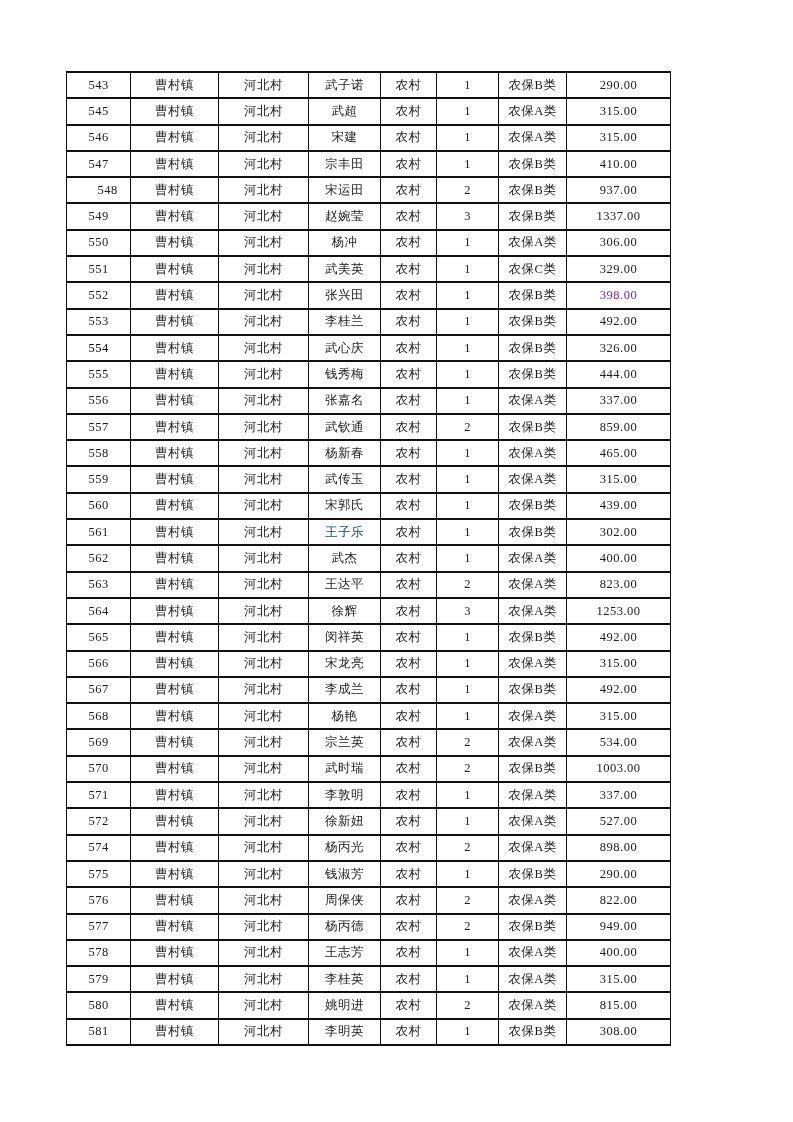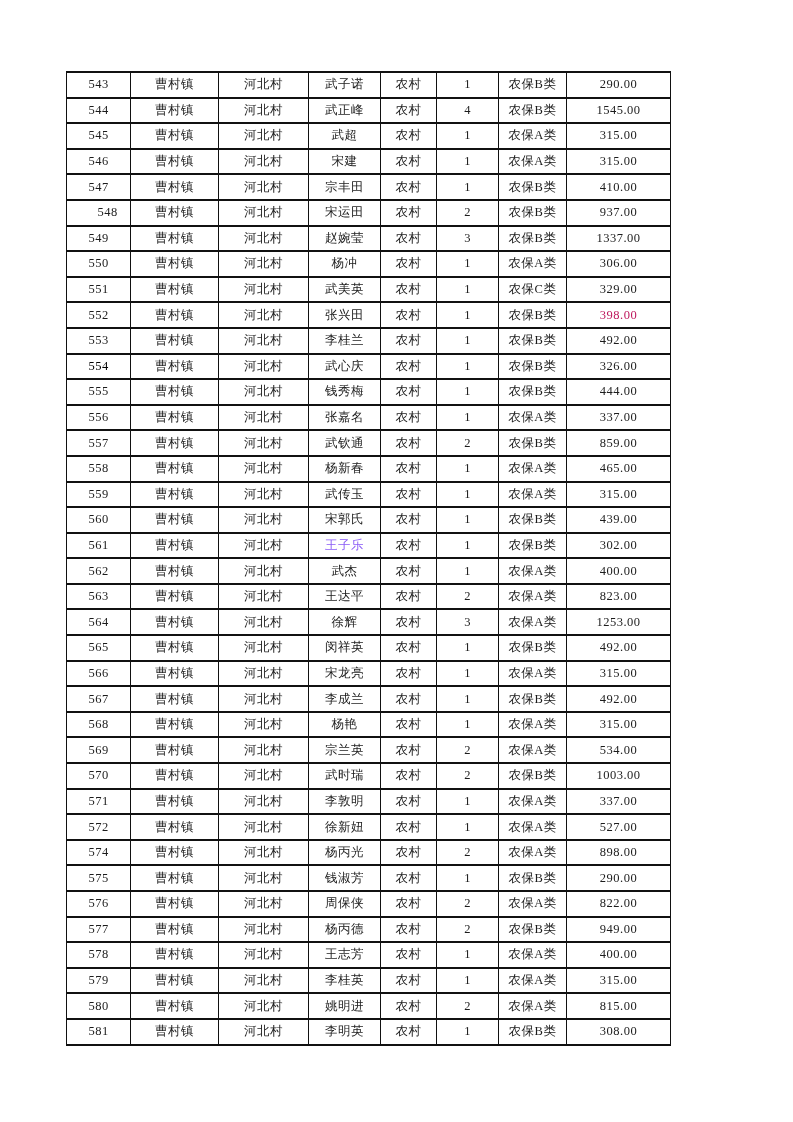--- a/index.html
+++ b/index.html
@@ -67,30 +67,20 @@
           <td style="border-color: rgb(17, 17, 17); color: rgb(28, 28, 28);">543</td>
           <td style="border-color: rgb(17, 17, 17); color: rgb(28, 28, 28);">曹村镇</td>
           <td style="border-color: rgb(17, 17, 17); color: rgb(28, 28, 28);">河北村</td>
           <td style="border-color: rgb(17, 17, 17); color: rgb(28, 28, 28);">武子诺</td>
           <td style="border-color: rgb(17, 17, 17); color: rgb(28, 28, 28);">农村</td>
           <td style="border-color: rgb(17, 17, 17); color: rgb(28, 28, 28);">1</td>
           <td style="border-color: rgb(17, 17, 17); color: rgb(28, 28, 28);">农保B类</td>
           <td style="border-color: rgb(17, 17, 17); color: rgb(28, 28, 28);">290.00</td>
         </tr>
         <tr>
-          <td style="border-color: rgb(17, 17, 17); color: rgb(28, 28, 28);">544</td>
-          <td style="border-color: rgb(17, 17, 17); color: rgb(28, 28, 28);">曹村镇</td>
-          <td style="border-color: rgb(17, 17, 17); color: rgb(28, 28, 28);">河北村</td>
-          <td style="border-color: rgb(17, 17, 17); color: rgb(28, 28, 28);">武正峰</td>
-          <td style="border-color: rgb(17, 17, 17); color: rgb(28, 28, 28);">农村</td>
-          <td style="border-color: rgb(17, 17, 17); color: rgb(28, 28, 28);">4</td>
-          <td style="border-color: rgb(17, 17, 17); color: rgb(28, 28, 28);">农保B类</td>
-          <td style="border-color: rgb(17, 17, 17); color: rgb(28, 28, 28);">1545.00</td>
-        </tr>
-        <tr>
           <td style="border-color: rgb(17, 17, 17); color: rgb(28, 28, 28);">545</td>
           <td style="border-color: rgb(17, 17, 17); color: rgb(28, 28, 28);">曹村镇</td>
           <td style="border-color: rgb(17, 17, 17); color: rgb(28, 28, 28);">河北村</td>
           <td style="border-color: rgb(17, 17, 17); color: rgb(28, 28, 28);">武超</td>
           <td style="border-color: rgb(17, 17, 17); color: rgb(28, 28, 28);">农村</td>
           <td style="border-color: rgb(17, 17, 17); color: rgb(28, 28, 28);">1</td>
           <td style="border-color: rgb(17, 17, 17); color: rgb(28, 28, 28);">农保A类</td>
           <td style="border-color: rgb(17, 17, 17); color: rgb(28, 28, 28);">315.00</td>
         </tr>
         <tr>
@@ -154,21 +144,21 @@
           <td style="border-color: rgb(17, 17, 17); color: rgb(28, 28, 28);">329.00</td>
         </tr>
         <tr>
           <td style="border-color: rgb(17, 17, 17); color: rgb(28, 28, 28);">552</td>
           <td style="border-color: rgb(17, 17, 17); color: rgb(28, 28, 28);">曹村镇</td>
           <td style="border-color: rgb(17, 17, 17); color: rgb(28, 28, 28);">河北村</td>
           <td style="border-color: rgb(17, 17, 17); color: rgb(28, 28, 28);">张兴田</td>
           <td style="border-color: rgb(17, 17, 17); color: rgb(28, 28, 28);">农村</td>
           <td style="border-color: rgb(17, 17, 17); color: rgb(28, 28, 28);">1</td>
           <td style="border-color: rgb(17, 17, 17); color: rgb(28, 28, 28);">农保B类</td>
-          <td style="border-color: rgb(17, 17, 17); color: #be185d;">398.00</td>
+          <td style="border-color: rgb(17, 17, 17); color: #6d28d9;">398.00</td>
         </tr>
         <tr>
           <td style="border-color: rgb(17, 17, 17); color: rgb(28, 28, 28);">553</td>
           <td style="border-color: rgb(17, 17, 17); color: rgb(28, 28, 28);">曹村镇</td>
           <td style="border-color: rgb(17, 17, 17); color: rgb(28, 28, 28);">河北村</td>
           <td style="border-color: rgb(17, 17, 17); color: rgb(28, 28, 28);">李桂兰</td>
           <td style="border-color: rgb(17, 17, 17); color: rgb(28, 28, 28);">农村</td>
           <td style="border-color: rgb(17, 17, 17); color: rgb(28, 28, 28);">1</td>
           <td style="border-color: rgb(17, 17, 17); color: rgb(28, 28, 28);">农保B类</td>
           <td style="border-color: rgb(17, 17, 17); color: rgb(28, 28, 28);">492.00</td>
@@ -240,21 +230,21 @@
           <td style="border-color: rgb(17, 17, 17); color: rgb(28, 28, 28);">宋郭氏</td>
           <td style="border-color: rgb(17, 17, 17); color: rgb(28, 28, 28);">农村</td>
           <td style="border-color: rgb(17, 17, 17); color: rgb(28, 28, 28);">1</td>
           <td style="border-color: rgb(17, 17, 17); color: rgb(28, 28, 28);">农保B类</td>
           <td style="border-color: rgb(17, 17, 17); color: rgb(28, 28, 28);">439.00</td>
         </tr>
         <tr>
           <td style="border-color: rgb(17, 17, 17); color: rgb(28, 28, 28);">561</td>
           <td style="border-color: rgb(17, 17, 17); color: rgb(28, 28, 28);">曹村镇</td>
           <td style="border-color: rgb(17, 17, 17); color: rgb(28, 28, 28);">河北村</td>
-          <td style="border-color: rgb(17, 17, 17); color: #8b5cf6;">王子乐</td>
+          <td style="border-color: rgb(17, 17, 17); color: #0c4a6e;">王子乐</td>
           <td style="border-color: rgb(17, 17, 17); color: rgb(28, 28, 28);">农村</td>
           <td style="border-color: rgb(17, 17, 17); color: rgb(28, 28, 28);">1</td>
           <td style="border-color: rgb(17, 17, 17); color: rgb(28, 28, 28);">农保B类</td>
           <td style="border-color: rgb(17, 17, 17); color: rgb(28, 28, 28);">302.00</td>
         </tr>
         <tr>
           <td style="border-color: rgb(17, 17, 17); color: rgb(28, 28, 28);">562</td>
           <td style="border-color: rgb(17, 17, 17); color: rgb(28, 28, 28);">曹村镇</td>
           <td style="border-color: rgb(17, 17, 17); color: rgb(28, 28, 28);">河北村</td>
           <td style="border-color: rgb(17, 17, 17); color: rgb(28, 28, 28);">武杰</td>

